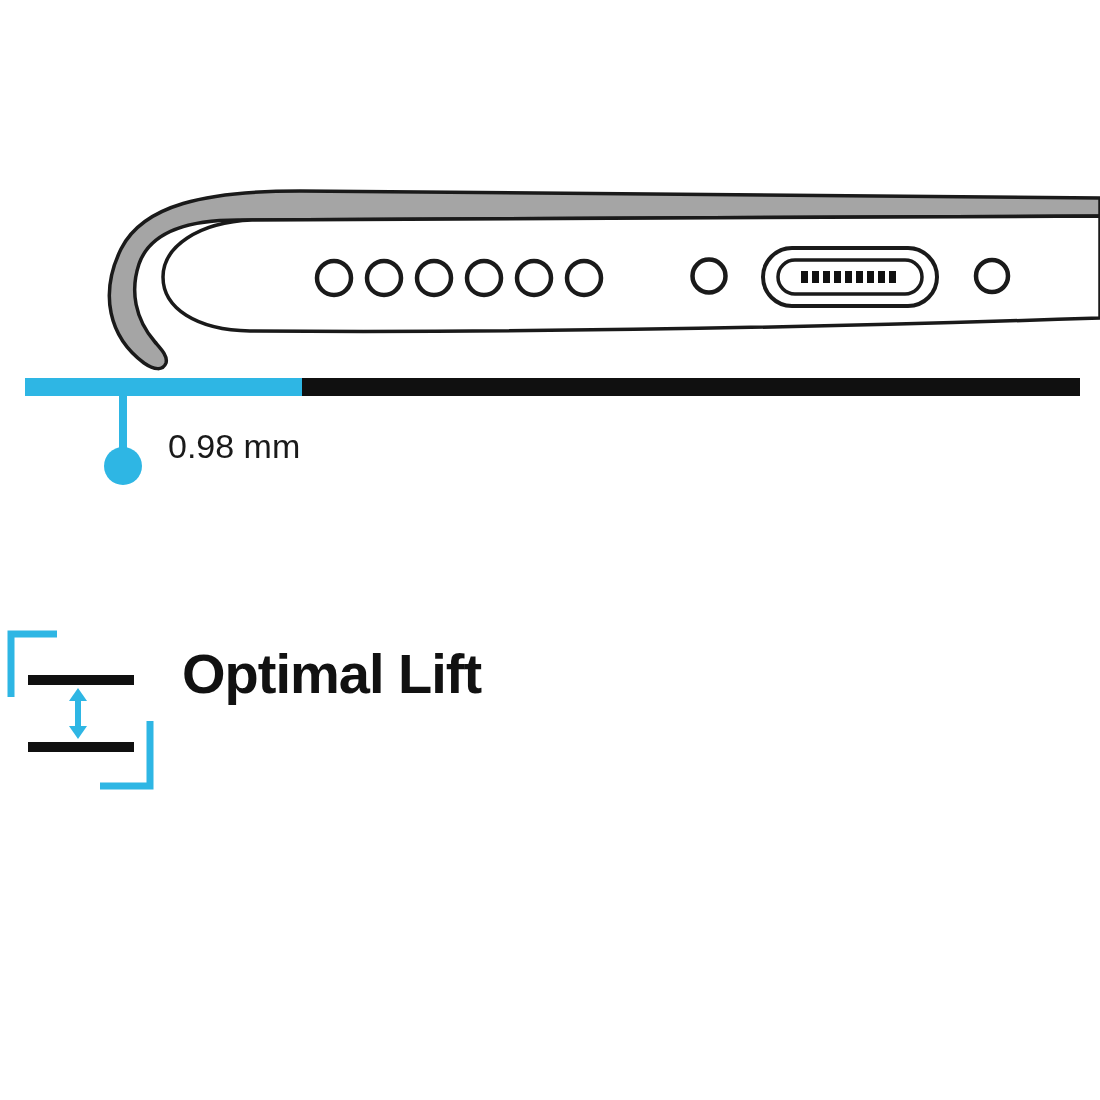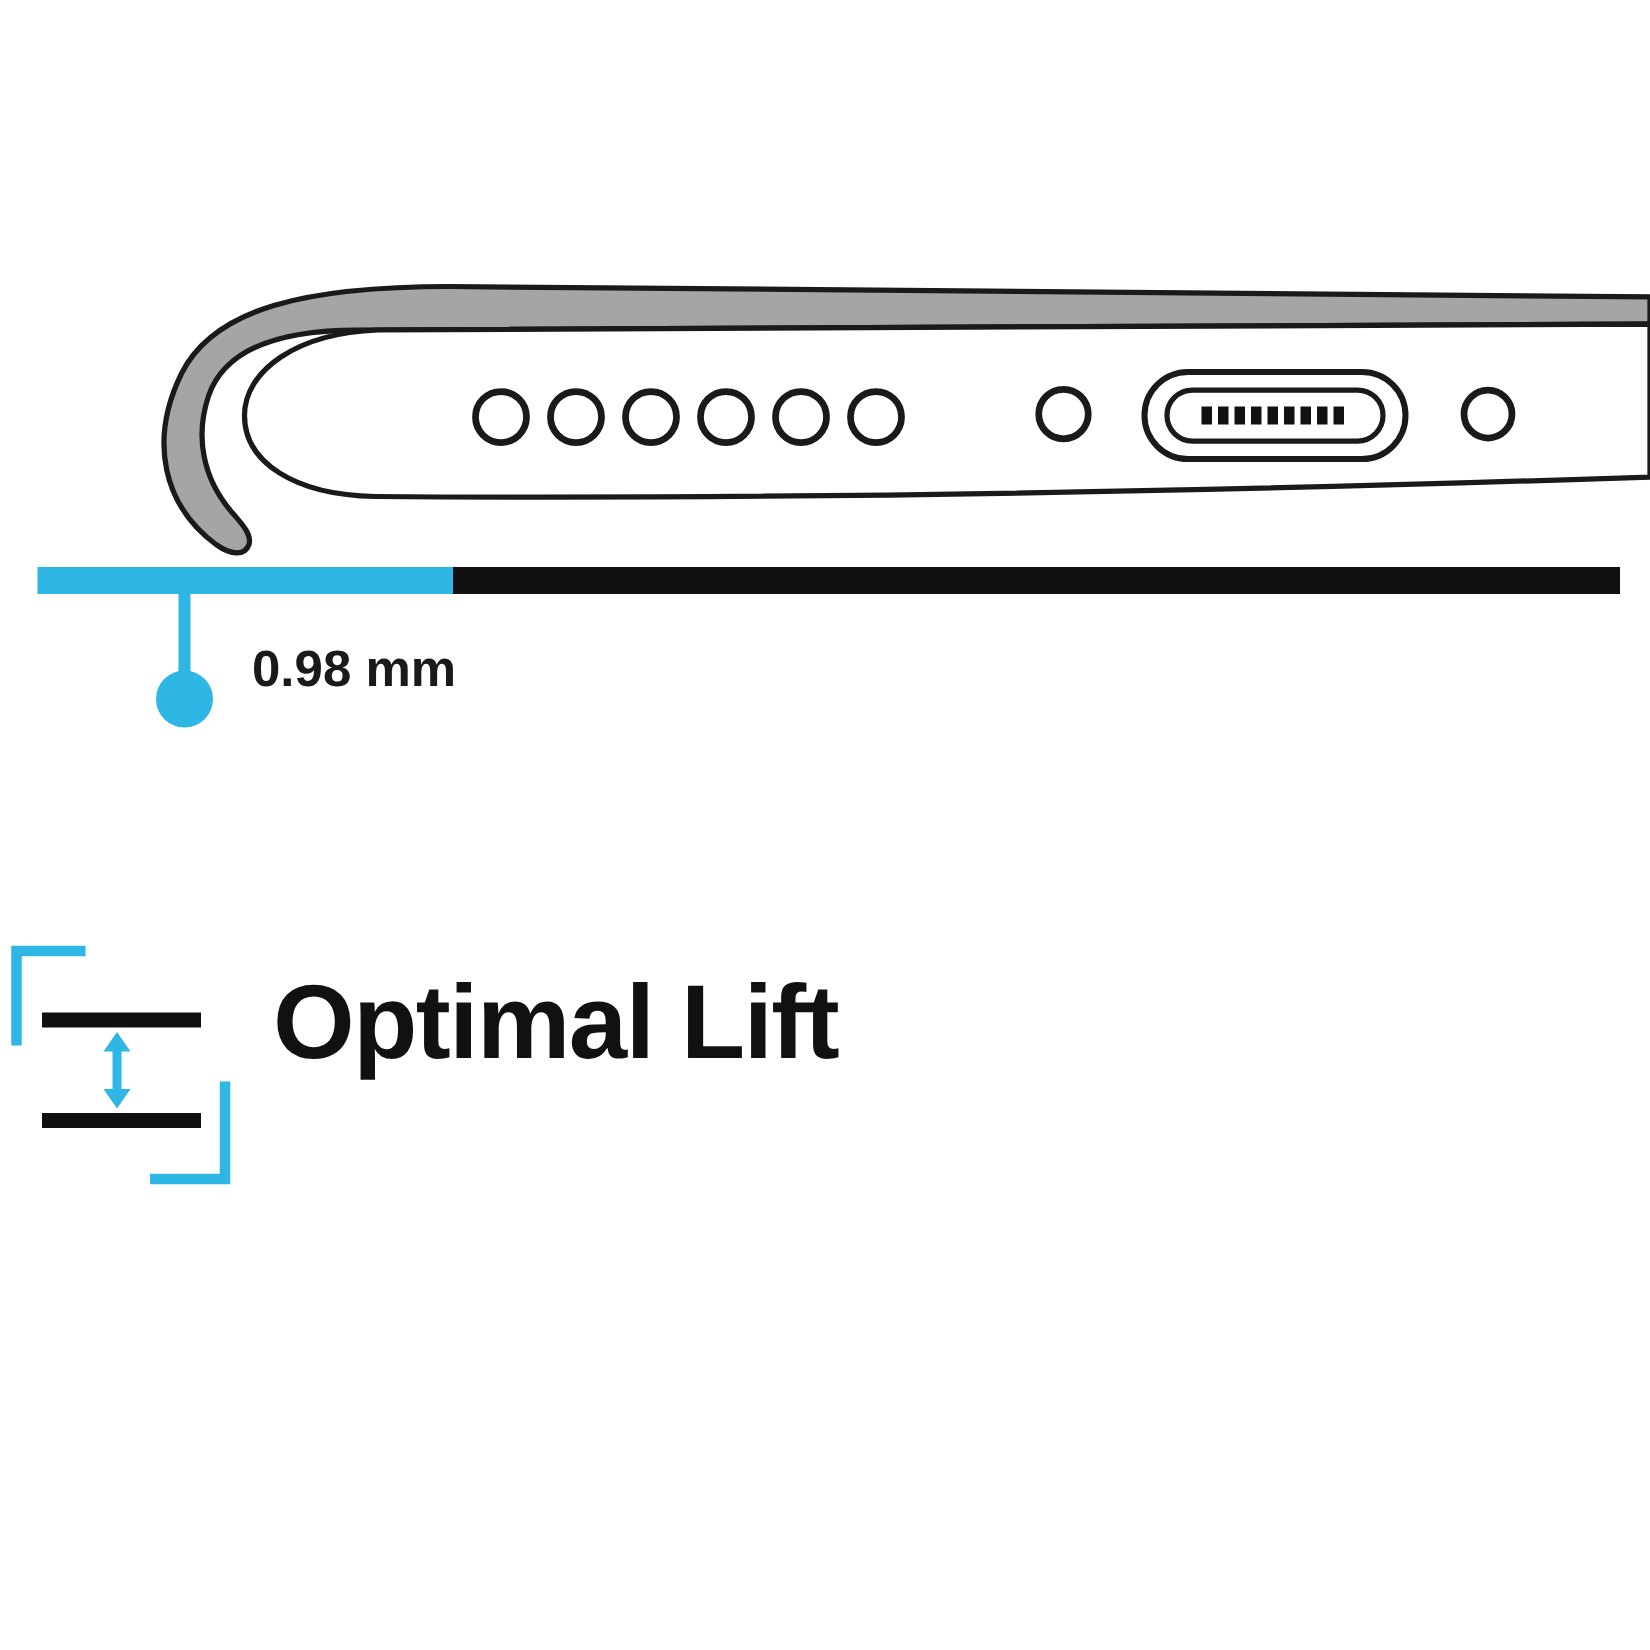--- a/index.html
+++ b/index.html
@@ -24,30 +24,30 @@
   .white-fill  { fill: #ffffff; }
   .outline-stroke { stroke: var(--outline_black, #1a1a1a); }
   .accent-fill   { fill: var(--accent_cyan, #2eb6e4); }
   .accent-stroke { stroke: var(--accent_cyan, #2eb6e4); }
   .black-fill    { fill: var(--bar_black, #101010); }
   .measurement {
     position: absolute;
     left: 168px;
     top: 429px;
     font-size: 34px;
-    font-weight: bold;
+    font-weight: normal;
     color: #1a1a1a;
     line-height: 1;
   }
   .title {
     position: absolute;
     left: 182px;
     top: 646px;
     margin: 0;
-    font-size: 70px;
+    font-size: 56px;
     font-weight: bold;
     letter-spacing: -1px;
     color: #111111;
     line-height: 1;
     white-space: nowrap;
   }
   .subtitle {
     position: absolute;
     left: 184px;
     top: 734px;

